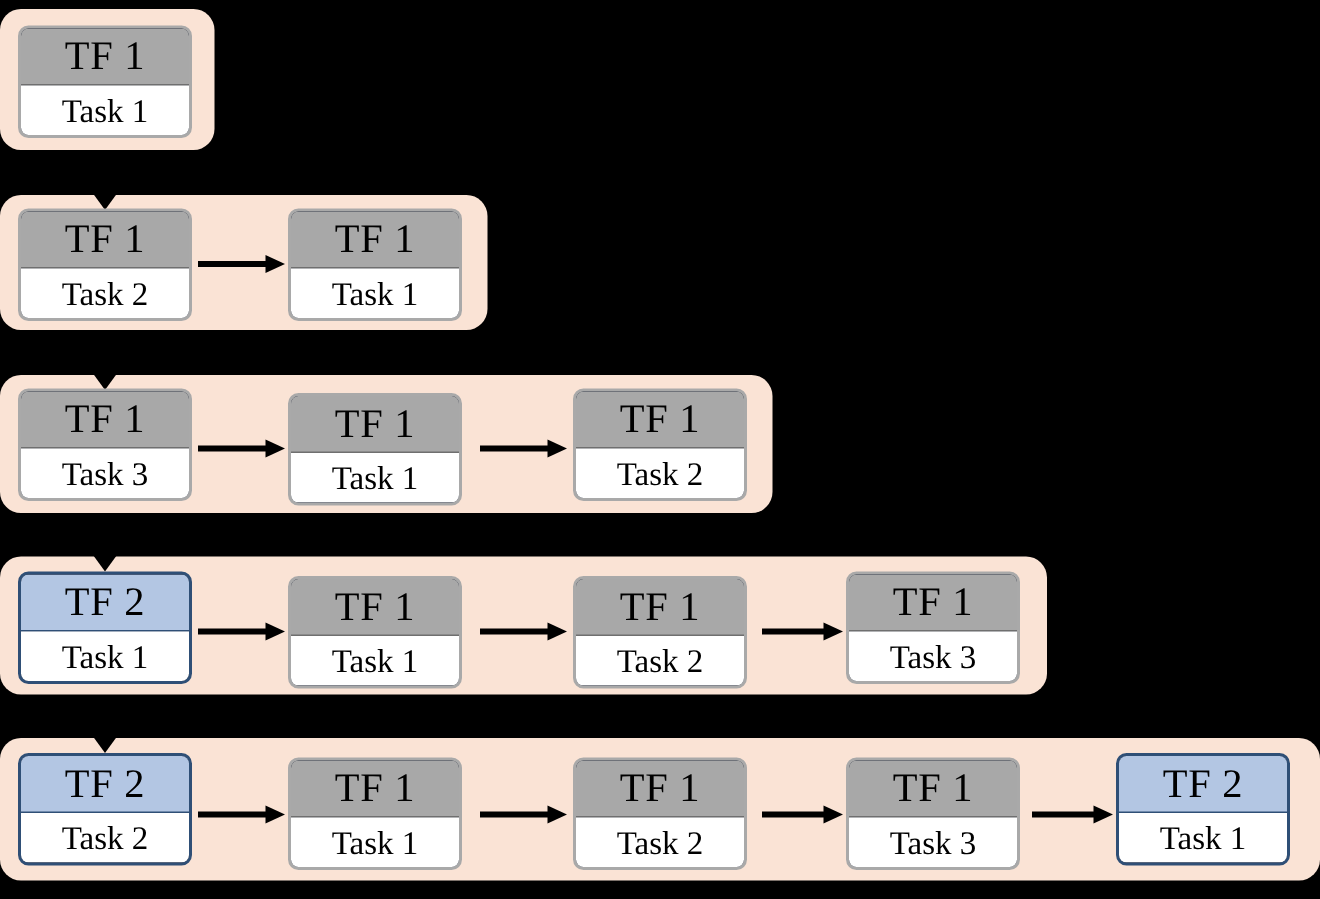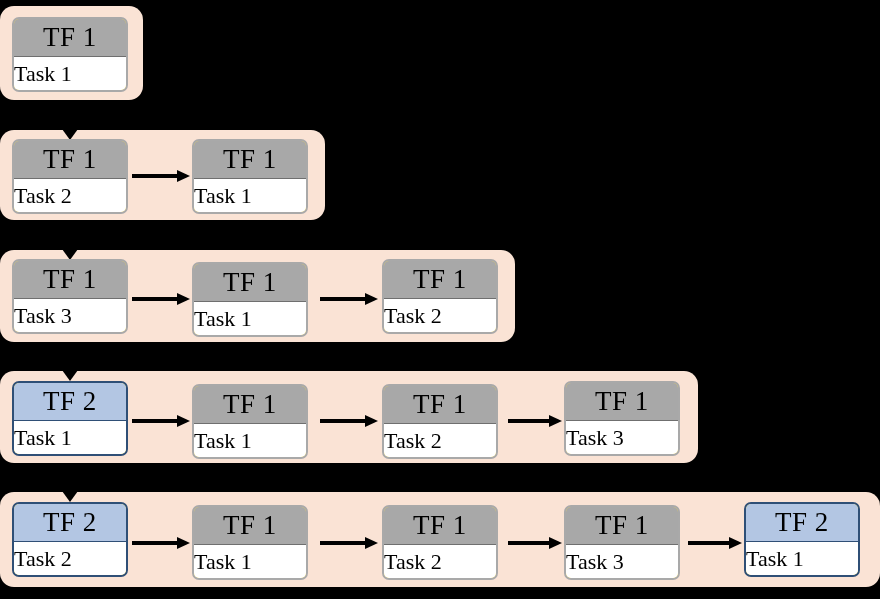--- a/index.html
+++ b/index.html
@@ -41,21 +41,21 @@
     border-right: 8px solid transparent;
     border-top: 11px solid #000000;
   }
 
   
   .node {
     position: absolute;
     box-sizing: border-box;
     border-radius: 7px;
     overflow: hidden;
-    background: #fde047;
+    background: #0f172a;
   }
   .node.gray {
     border: 2px solid #a9a9a9;
   }
   .node.blue {
     border: 2px solid #2f4f76;
   }
 
   .node-header {
     box-sizing: border-box;
@@ -72,20 +72,21 @@
   }
   .node.blue .node-header {
     background: #b3c6e3;
     border-bottom: 1px solid #2f4f76;
   }
 
   .node-body {
     box-sizing: border-box;
     height: 33px;
     line-height: 33px;
+    text-align: center;
     font-size: 22px;
     color: #000000;
     background: #ffffff;
   }
 
   
   .arrow {
     position: absolute;
     height: 12px;
   }

